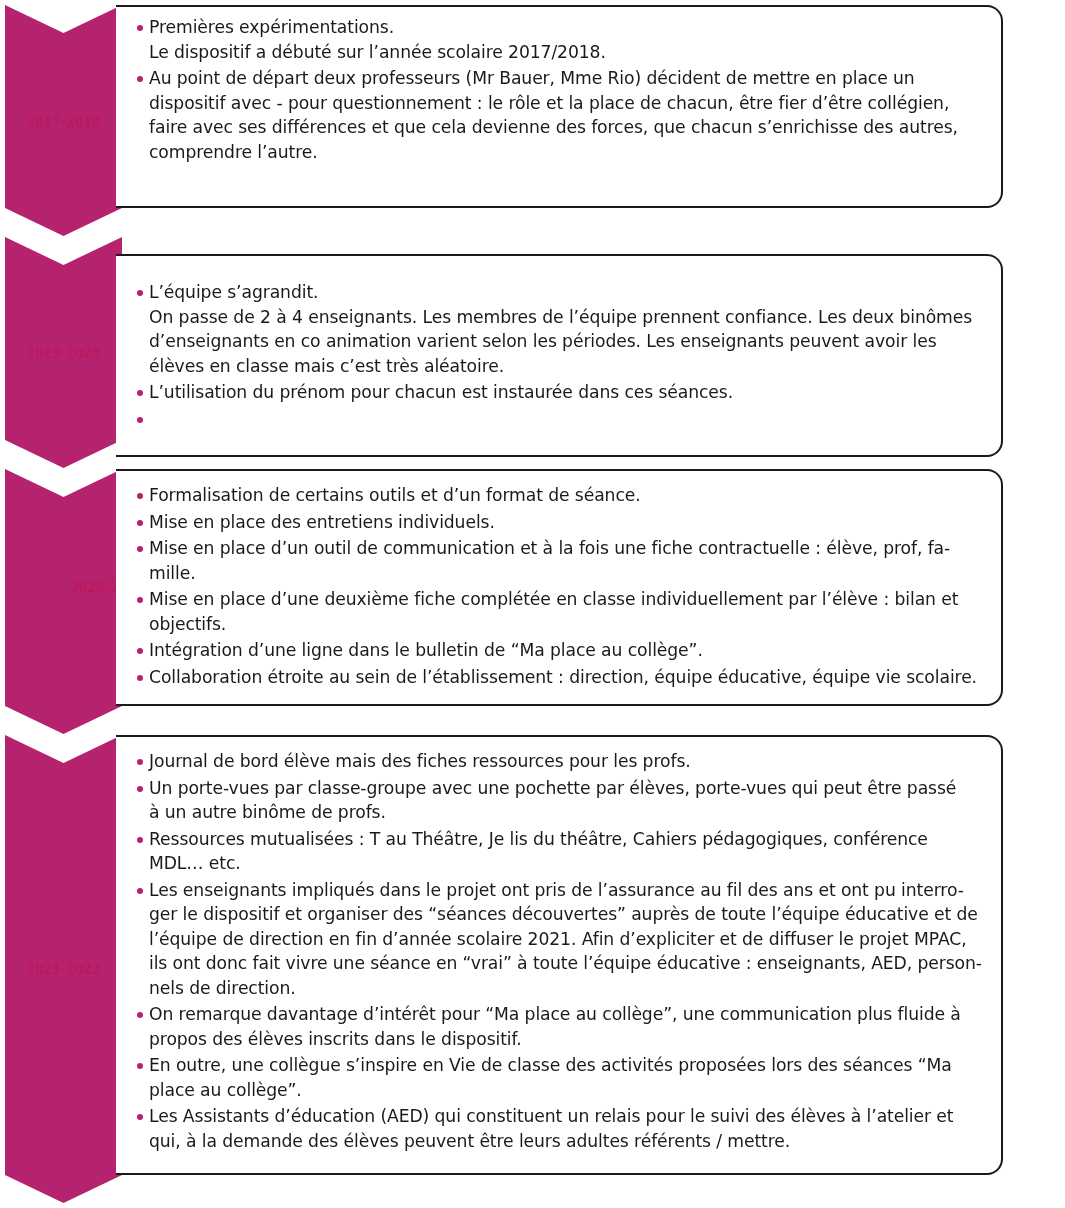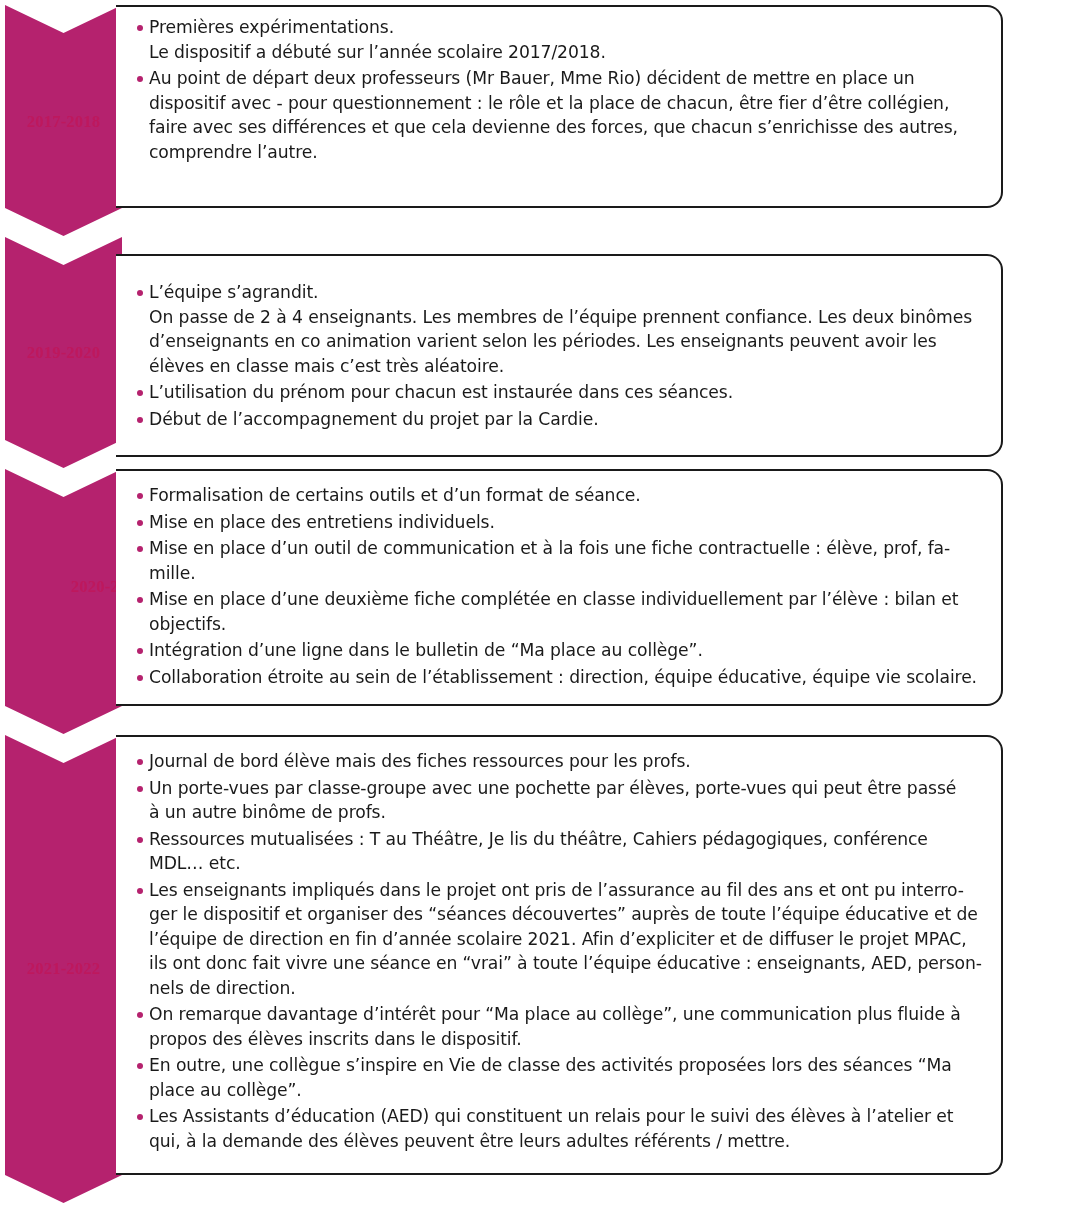--- a/index.html
+++ b/index.html
@@ -47,21 +47,21 @@
     </svg>
     <div class="year" style="top:106px;">2019-2020</div>
   </div>
   <div class="box" style="top:237px;height:203px;padding-top:24px;margin-top:17px;">
     <ul>
       <li><span class="dot" style="background: rgb(181, 34, 110);"></span><span>L’équipe s’agrandit.
 On passe de 2 à 4 enseignants. Les membres de l’équipe prennent confiance. Les deux binômes
 d’enseignants en co animation varient selon les périodes. Les enseignants peuvent avoir les
 élèves en classe  mais c’est très aléatoire.</span></li>
       <li><span class="dot" style="background: rgb(181, 34, 110);"></span><span>L’utilisation du prénom pour chacun est instaurée dans ces séances.</span></li>
-      <li><span class="dot" style="background: rgb(181, 34, 110);"></span><span>Début de l’accompagnement du projet par la Cardie.</span></li>
+      <li><span class="dot" style="background: rgb(181, 34, 110);"></span></li>
     </ul>
   </div>
 
   <div class="chev" style="top:469px;height:266px;">
     <svg viewBox="0 0 117 266" preserveAspectRatio="none">
       <polygon points="0,0 58.5,28 117,0 117,237 58.5,265 0,237" fill="#B5226E"></polygon>
     </svg>
     <div class="year" style="top:108px;margin-left:44px;">2020-2021</div>
   </div>
   <div class="box" style="top:469px;height:237px;padding-top:12px;">

